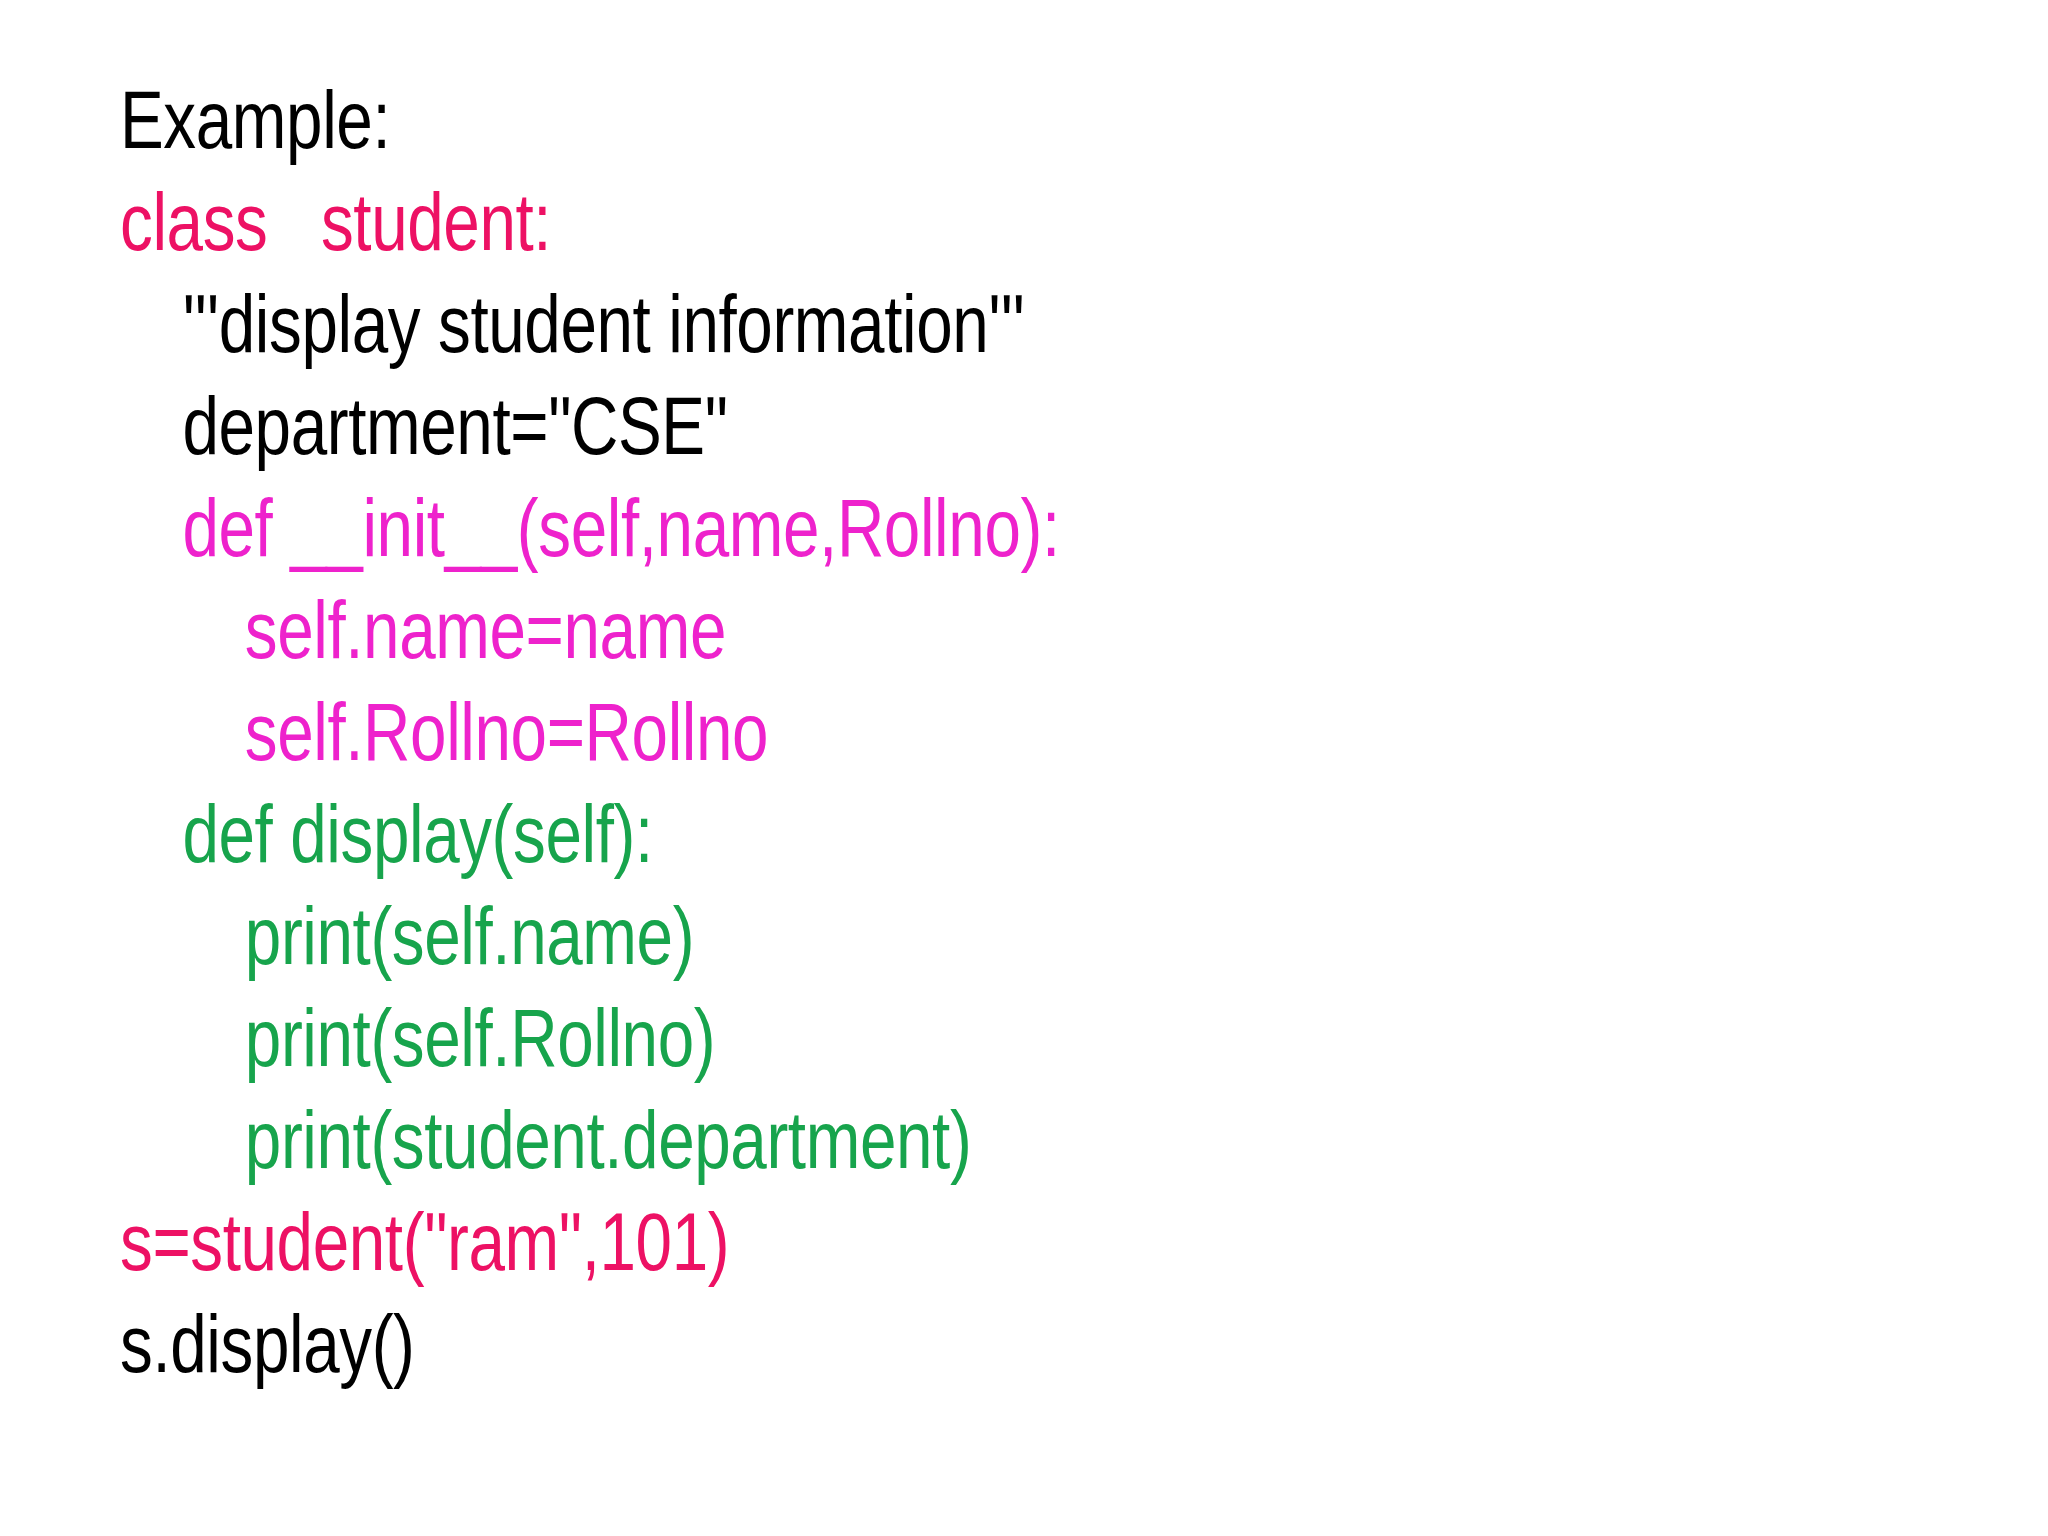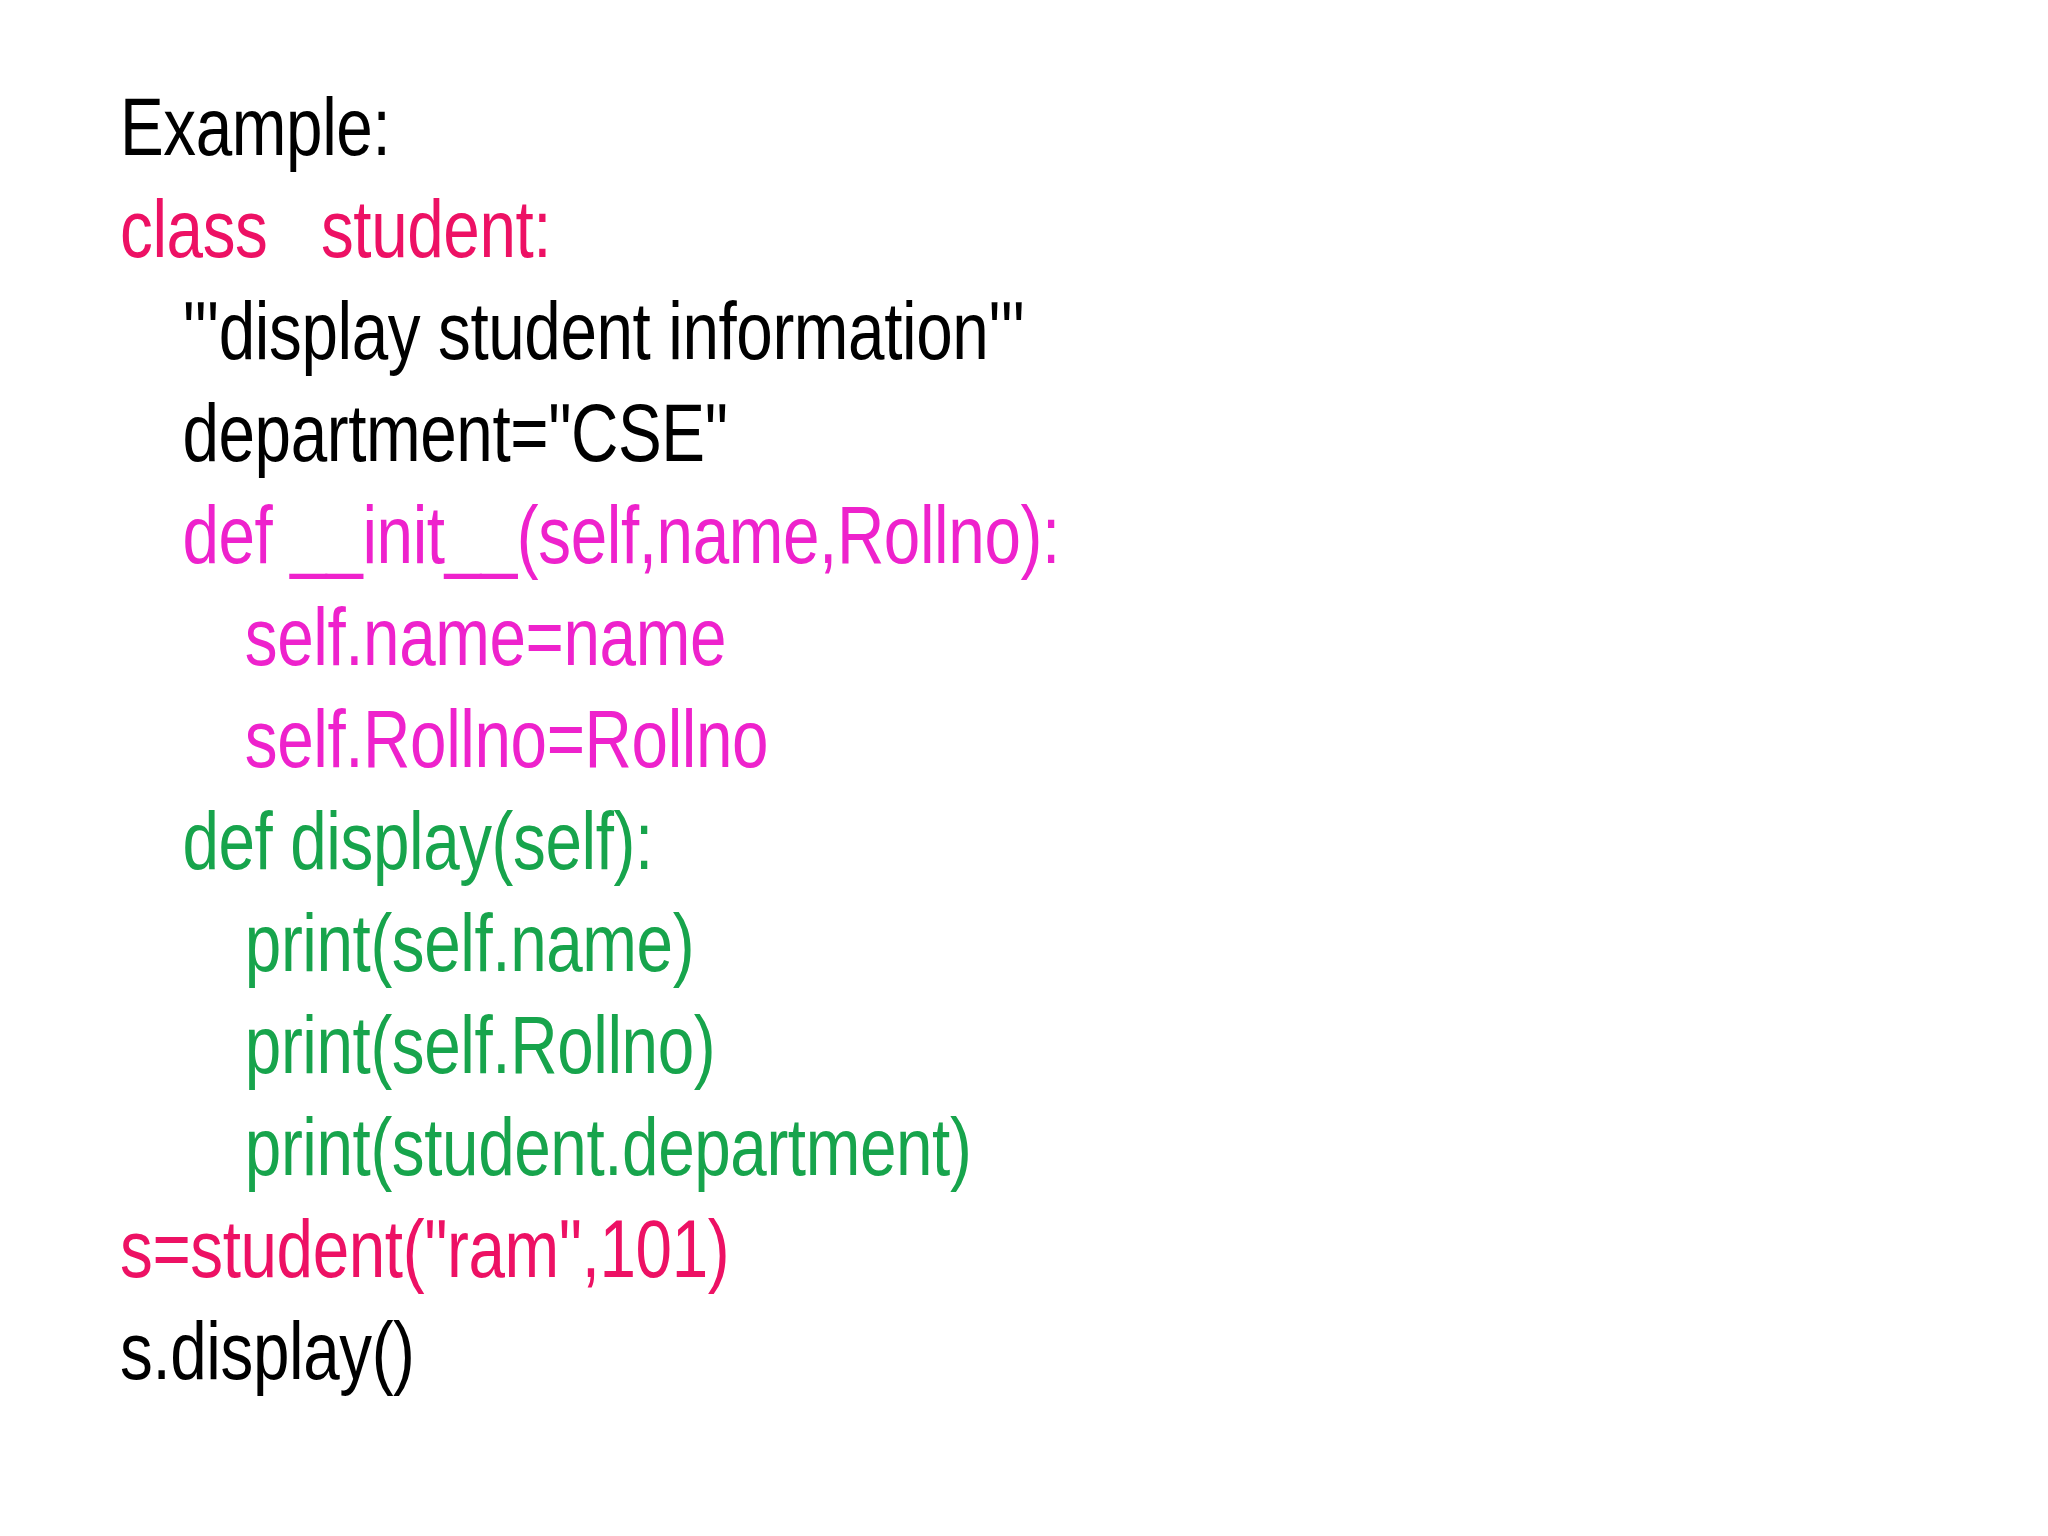--- a/index.html
+++ b/index.html
@@ -18,21 +18,21 @@
   #slide {
     position: relative;
     width: 2048px;
     height: 1536px;
     background: #ffffff;
     box-sizing: border-box;
   }
   #code-block {
     position: absolute;
     left: 120px;
-    top: 76px;
+    top: 69px;
     width: 1800px;
   }
   .code-line {
     display: block;
     height: 102px;
     line-height: 102px;
     white-space: pre;
     font-family: "Liberation Sans", sans-serif;
     font-size: 82px;
     font-weight: 400;

